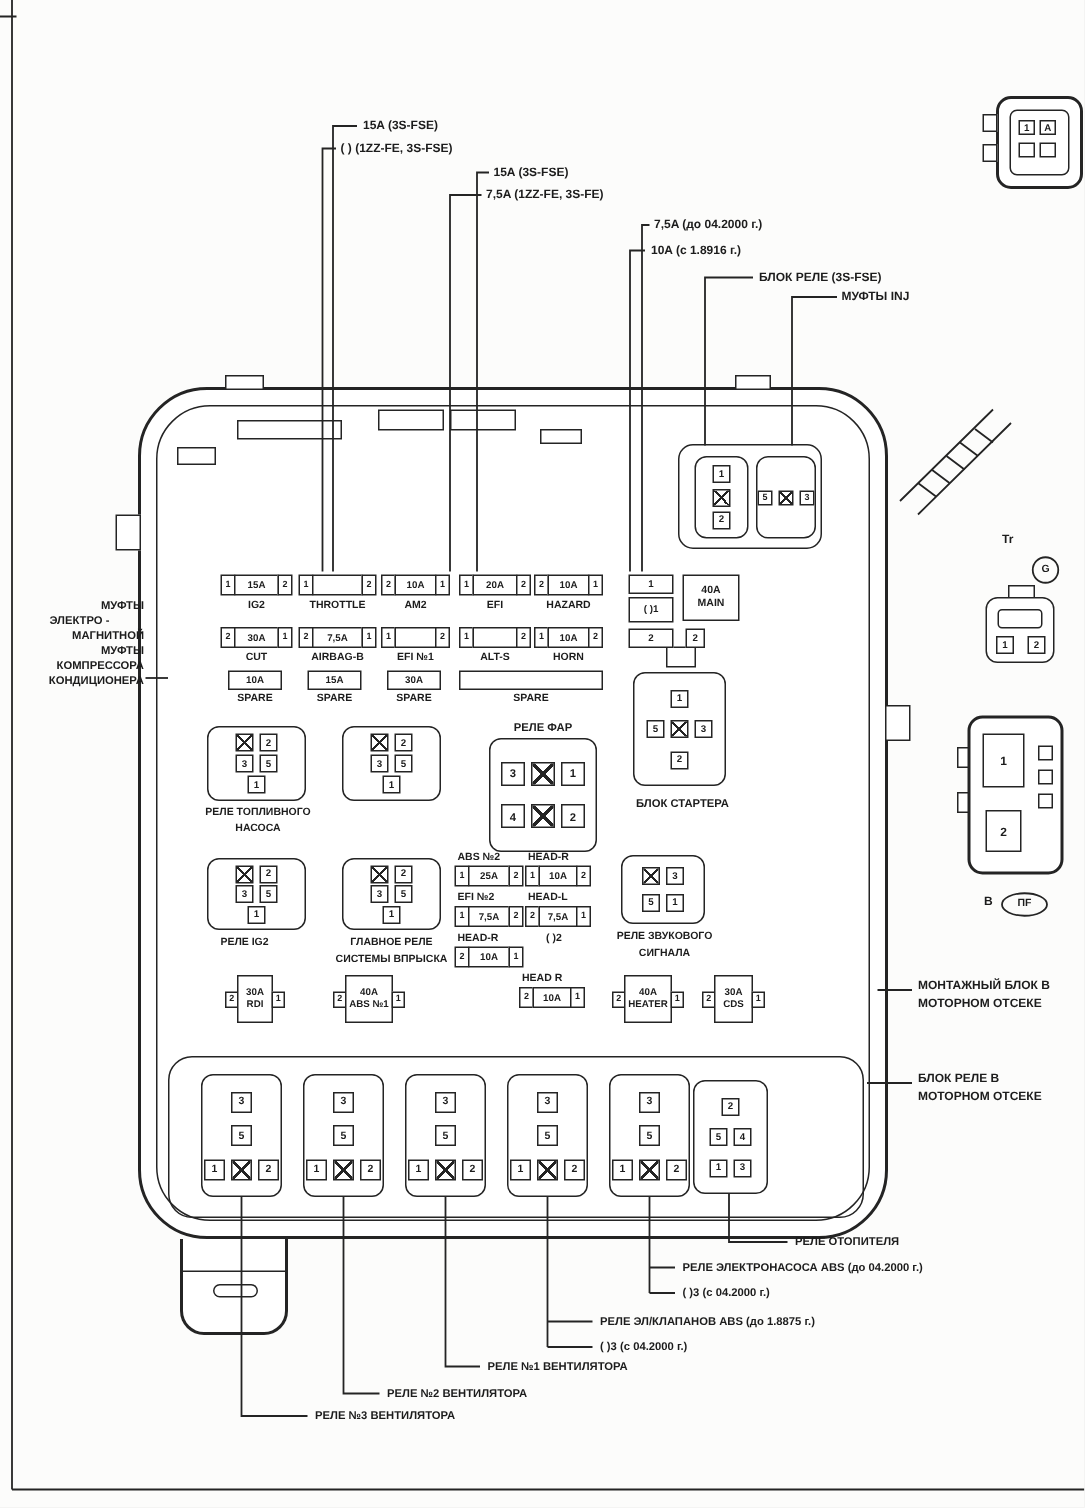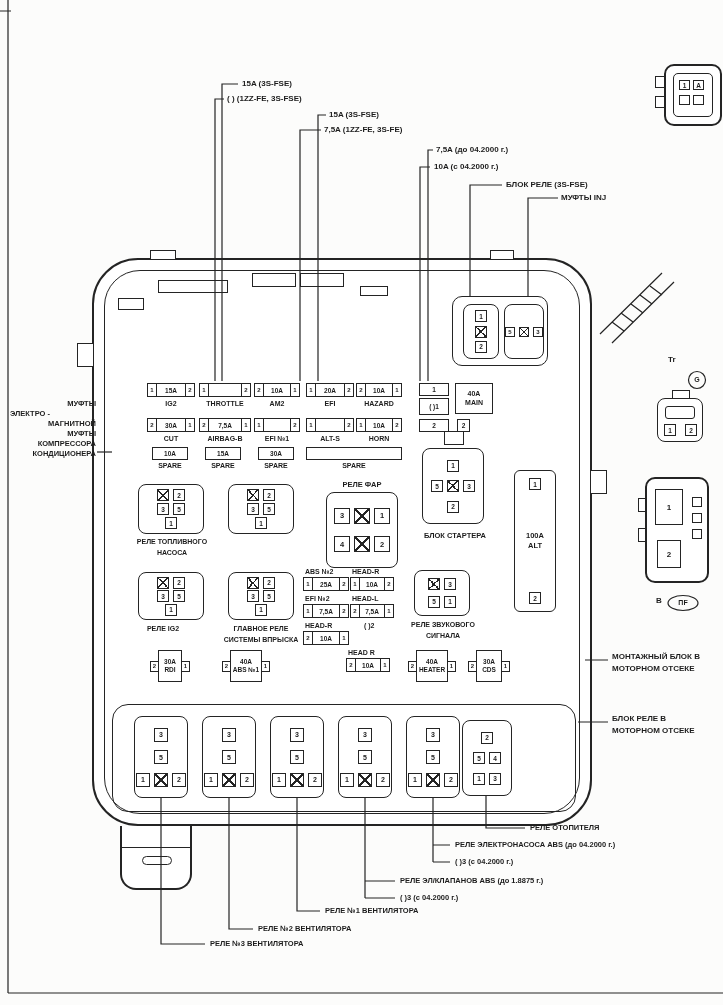--- a/index.html
+++ b/index.html
@@ -247,28 +247,20 @@
         <div class="cell">3</div>
       </div>
       <div class="prow">
         <div class="cell">5</div>
         <div class="cell">1</div>
       </div>
     </div>
   <div class="lbl s7 cx" style="left:443px;top:621px">РЕЛЕ ЗВУКОВОГО</div>
   <div class="lbl s7 cx" style="left:443px;top:632px">СИГНАЛА</div>
 
-  <div class="box" style="left:514px;top:470px;width:42px;height:142px;border-radius:6px;display:flex;flex-direction:column;align-items:center;justify-content:space-between;padding:7px 0">
-    <span class="cell">1</span>
-    <span style="display:flex;flex-direction:column;align-items:center;font-size:7.5px;font-weight:700;line-height:1.35">
-      <span>100A</span>
-      <span>ALT</span>
-    </span>
-    <span class="cell">2</span>
-  </div>
 
   <div class="lbl s7" style="left:305px;top:568px">ABS №2</div>
   <div class="lbl s7" style="left:352px;top:568px">HEAD-R</div>
   <div class="fuse" style="left:303px;top:577px;width:46px">
       <span class="pin">1</span>
       <span class="amp">25A</span>
       <span class="pin">2</span>
     </div>
   <div class="fuse" style="left:350px;top:577px;width:44px">
       <span class="pin">1</span>
@@ -412,37 +404,37 @@
         <div class="cell">1</div>
         <div class="cell">3</div>
       </div>
     </div>
 
   <div class="abs" style="left:120px;top:826px;width:72px;height:64px;border:2px solid #242424;border-top:none;border-radius:0 0 16px 16px;background:#fff"></div>
   <div class="abs" style="left:121px;top:847px;width:70px;border-top:1.5px solid #242424"></div>
   <div class="abs" style="left:142px;top:856px;width:30px;height:9px;border:1.5px solid #242424;border-radius:5px;background:#fff"></div>
 
   <div class="lbl s75" style="left:10px;top:400px;width:86px;text-align:right">МУФТЫ</div>
-  <div class="lbl s75" style="left:10px;top:410px;width:86px;text-align:left">ЭЛЕКТРО -</div>
+  <div class="lbl s75" style="left:10px;top:410px;width:86px;text-align:center">ЭЛЕКТРО -</div>
   <div class="lbl s75" style="left:10px;top:420px;width:86px;text-align:right">МАГНИТНОЙ</div>
   <div class="lbl s75" style="left:10px;top:430px;width:86px;text-align:right">МУФТЫ</div>
   <div class="lbl s75" style="left:10px;top:440px;width:86px;text-align:right">КОМПРЕССОРА</div>
   <div class="lbl s75" style="left:10px;top:450px;width:86px;text-align:right">КОНДИЦИОНЕРА</div>
 
   <div class="lbl" style="left:612px;top:653px">МОНТАЖНЫЙ БЛОК В</div>
   <div class="lbl" style="left:612px;top:665px">МОТОРНОМ ОТСЕКЕ</div>
   <div class="lbl" style="left:612px;top:715px">БЛОК РЕЛЕ В</div>
   <div class="lbl" style="left:612px;top:727px">МОТОРНОМ ОТСЕКЕ</div>
 
   <div class="lbl" style="left:242px;top:80px">15A (3S-FSE)</div>
   <div class="lbl" style="left:227px;top:95px">( ) (1ZZ-FE, 3S-FSE)</div>
   <div class="lbl" style="left:329px;top:111px">15A (3S-FSE)</div>
   <div class="lbl" style="left:324px;top:126px">7,5A (1ZZ-FE, 3S-FE)</div>
   <div class="lbl" style="left:436px;top:146px">7,5A (до 04.2000 г.)</div>
-  <div class="lbl" style="left:434px;top:163px">10A (с 04.2000 г.)</div>
+  <div class="lbl" style="left:434px;top:163px">10A (с 1.8916 г.)</div>
   <div class="lbl" style="left:506px;top:181px">БЛОК РЕЛЕ (3S-FSE)</div>
   <div class="lbl" style="left:561px;top:194px">МУФТЫ INJ</div>
 
   <div class="lbl s75" style="left:530px;top:824px">РЕЛЕ ОТОПИТЕЛЯ</div>
   <div class="lbl s75" style="left:455px;top:841px">РЕЛЕ ЭЛЕКТРОНАСОСА ABS (до 04.2000 г.)</div>
   <div class="lbl s75" style="left:455px;top:858px">( )3 (с 04.2000 г.)</div>
   <div class="lbl s75" style="left:400px;top:877px">РЕЛЕ ЭЛ/КЛАПАНОВ ABS (до 1.8875 г.)</div>
   <div class="lbl s75" style="left:400px;top:894px">( )3 (с 04.2000 г.)</div>
   <div class="lbl s75" style="left:325px;top:907px">РЕЛЕ №1 ВЕНТИЛЯТОРА</div>
   <div class="lbl s75" style="left:258px;top:925px">РЕЛЕ №2 ВЕНТИЛЯТОРА</div>

